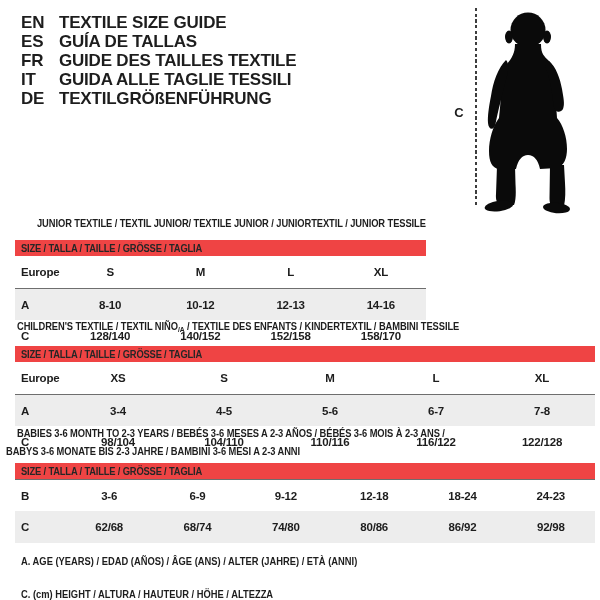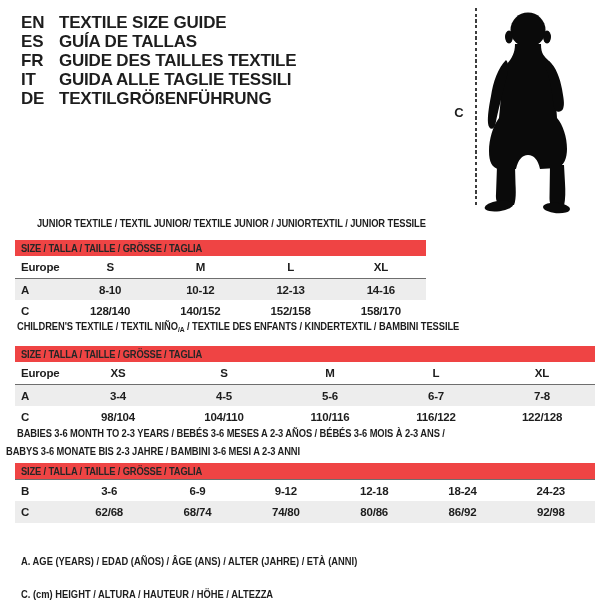--- a/index.html
+++ b/index.html
@@ -17,21 +17,21 @@
     background:repeating-linear-gradient(180deg,#3d3d3d 0,#3d3d3d 3.2px,transparent 3.2px,transparent 5.7px); }
   .c-label { position:absolute; left:450px; top:105px; width:18px; text-align:center; font-weight:700; font-size:13px; }
   .silhouette { position:absolute; left:483px; top:8px; width:97px; height:206px; }
   
   .sec-title { position:absolute; font-weight:700; font-size:11px; white-space:nowrap; letter-spacing:-0.1px; }
   .cond { display:inline-block; transform:scaleX(0.85); transform-origin:0 50%; white-space:nowrap; }
   .subscript { font-size:8px; vertical-align:-2px; }
   
   .tbl { position:absolute; font-size:11.5px; font-weight:700; letter-spacing:-0.2px; }
   .band { height:16px; background:#ef4444; display:flex; align-items:center; padding-left:6px; box-sizing:border-box; font-size:11px; color:#262626; }
-  .trow { display:grid; height:22px; align-items:center; box-sizing:border-box; }
+  .trow { display:grid; height:32px; align-items:center; box-sizing:border-box; }
   .cols4 { grid-template-columns:50px repeat(4,1fr); }
   .cols5 { grid-template-columns:50px repeat(5,1fr); }
   .cols6 { grid-template-columns:50px repeat(6,1fr); }
   .trow > span { text-align:center; }
   .trow .lbl { text-align:left; padding-left:6px; }
   .stripe { background:#ededed; }
   .rule { border-top:1px solid #6e6e6e; }
   
   .foot { position:absolute; left:21px; top:537px; font-weight:700; font-size:11px; }
   .foot-line { height:17px; line-height:17px;margin-top:16px; }

